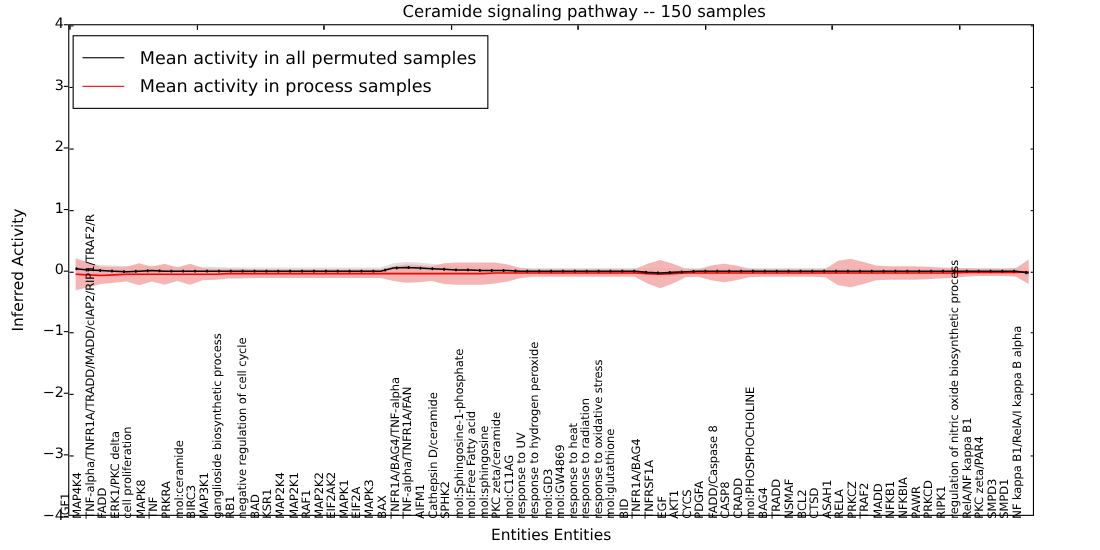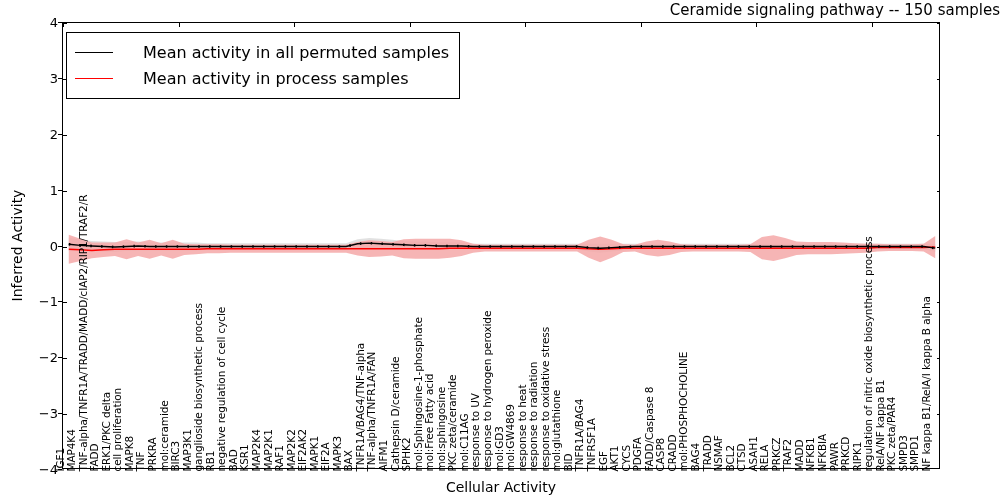--- a/index.html
+++ b/index.html
@@ -12,21 +12,21 @@
   }
   #figure {
     position: relative;
     width: 1000px; height: 500px;
     background: #ffffff;
   }
   
   #chart-title {
     position: absolute;
     left: 62px; top: 1px; width: 938px;
-    text-align: right;
+    text-align: center;
     font-size: 15px;
     color: #000000;
     white-space: nowrap;
   }
   
   #plot-area {
     position: absolute;
     left: 62px; top: 22px;
     width: 878px; height: 447px;
     border: 1.1px solid #000000;
@@ -116,33 +116,32 @@
     width: 38px; height: 0px;
     border-top-width: 1.4px;
     border-top-style: solid;
     margin-right: 14px;
     flex: 0 0 38px;
   }
   .legend-text {
     font-size: 16px;
     color: #000;
     white-space: nowrap;
-    margin-left: 16px;
   }
   svg.band { position: absolute; left: 0; top: 0; display: block; }
 </style>
 </head>
 <body>
 
 <div id="figure">
 
   <div id="chart-title">Ceramide signaling pathway -- 150 samples</div>
 
   <div id="ylabel">Inferred Activity</div>
-  <div id="xlabel">Cellular Activity</div>
+  <div id="xlabel">Entities Entities</div>
 
   <div id="yticks-layer">
       <div class="ytick" style="top: 469px;">−4</div>
       <div style="position: absolute; left: 58px; top: 469px; width: 4px; height: 1px; background: rgb(0, 0, 0);"></div>
       <div class="ytick" style="top: 413.125px;">−3</div>
       <div style="position: absolute; left: 58px; top: 413.125px; width: 4px; height: 1px; background: rgb(0, 0, 0);"></div>
       <div class="ytick" style="top: 357.25px;">−2</div>
       <div style="position: absolute; left: 58px; top: 357.25px; width: 4px; height: 1px; background: rgb(0, 0, 0);"></div>
       <div class="ytick" style="top: 301.375px;">−1</div>
       <div style="position: absolute; left: 58px; top: 301.375px; width: 4px; height: 1px; background: rgb(0, 0, 0);"></div>

